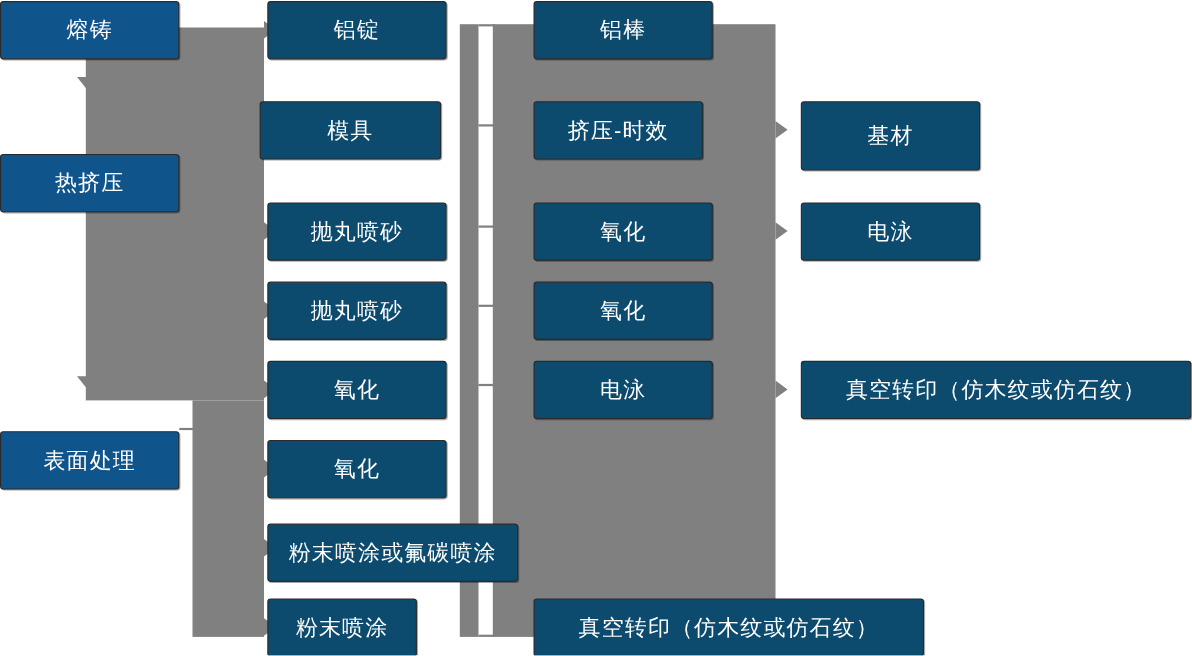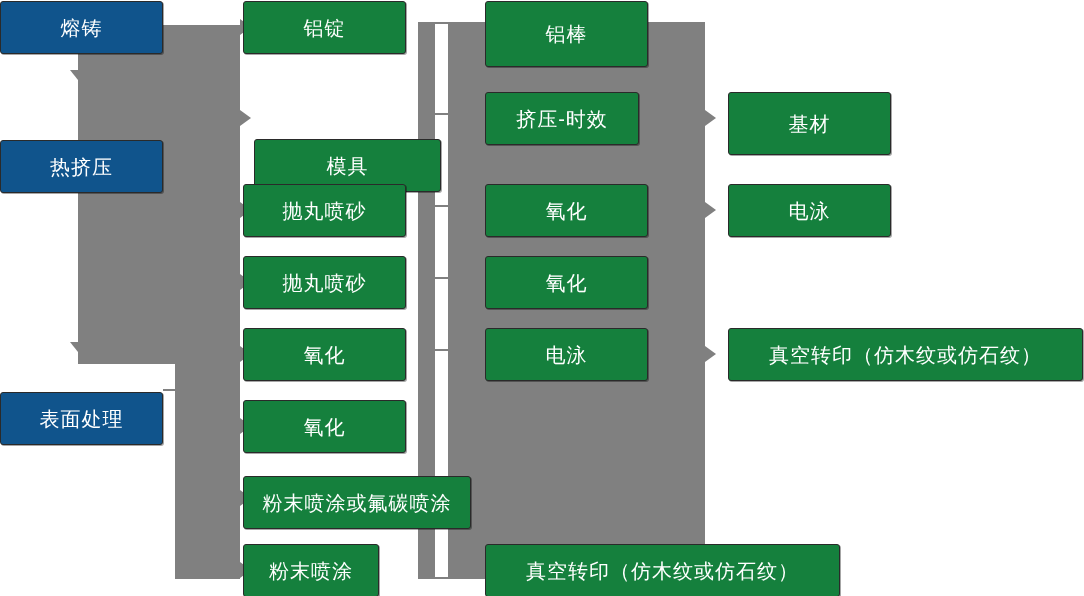--- a/index.html
+++ b/index.html
@@ -59,21 +59,21 @@
     color: #ffffff;
     border: 1px solid #2a2a2a;
     border-radius: 3px;
     font-size: 20px;
     line-height: 1;
     letter-spacing: 1px;
     white-space: nowrap;
     box-shadow: 1px 1px 0 rgba(0,0,0,0.35);
   }
   .box.dark  { background: #10548c; }
-  .box.light { background: #15803d; }
+  .box.light { background: #0c4a6e; }
   .box-label {
     pointer-events: none;
   }
 </style>
 </head>
 <body>
 
 <div id="canvas">
 
   <div class="slab" style="left:78px; top:25px; width:162px; height:339px;"></div>
@@ -116,42 +116,42 @@
       </div>
       <div class="box dark" style="left: 0px; top: 92px; width: 163px; height: 53px; margin-top: 48px;">
         <span class="box-label">热挤压</span>
       </div>
       <div class="box dark" style="left: 0px; top: 364px; width: 163px; height: 53px; margin-top: 28px;">
         <span class="box-label">表面处理</span>
       </div>
       <div class="box light" style="left: 243px; top: 1px; width: 163px; height: 53px;">
         <span class="box-label">铝锭</span>
       </div>
-      <div class="box light" style="left: 254px; top: 92px; width: 187px; height: 53px; margin-top: 47px;">
+      <div class="box light" style="left: 236px; top: 92px; width: 165px; height: 53px;">
         <span class="box-label">模具</span>
       </div>
       <div class="box light" style="left: 243px; top: 184px; width: 163px; height: 53px;">
         <span class="box-label">抛丸喷砂</span>
       </div>
       <div class="box light" style="left: 243px; top: 256px; width: 163px; height: 53px;">
         <span class="box-label">抛丸喷砂</span>
       </div>
       <div class="box light" style="left: 243px; top: 328px; width: 163px; height: 53px;">
         <span class="box-label">氧化</span>
       </div>
       <div class="box light" style="left: 243px; top: 400px; width: 163px; height: 53px;">
         <span class="box-label">氧化</span>
       </div>
       <div class="box light" style="left: 243px; top: 476px; width: 228px; height: 53px; text-align: center;">
         <span class="box-label">粉末喷涂或氟碳喷涂</span>
       </div>
       <div class="box light" style="left: 243px; top: 544px; width: 136px; height: 53px;">
         <span class="box-label">粉末喷涂</span>
       </div>
-      <div class="box light" style="left: 485px; top: 1px; width: 163px; height: 66px; text-align: right;">
+      <div class="box light" style="left: 485px; top: 1px; width: 163px; height: 53px; text-align: right;">
         <span class="box-label">铝棒</span>
       </div>
       <div class="box light" style="left: 485px; top: 92px; width: 154px; height: 53px;">
         <span class="box-label">挤压-时效</span>
       </div>
       <div class="box light" style="left: 485px; top: 184px; width: 163px; height: 53px;">
         <span class="box-label">氧化</span>
       </div>
       <div class="box light" style="left: 485px; top: 256px; width: 163px; height: 53px;">
         <span class="box-label">氧化</span>

